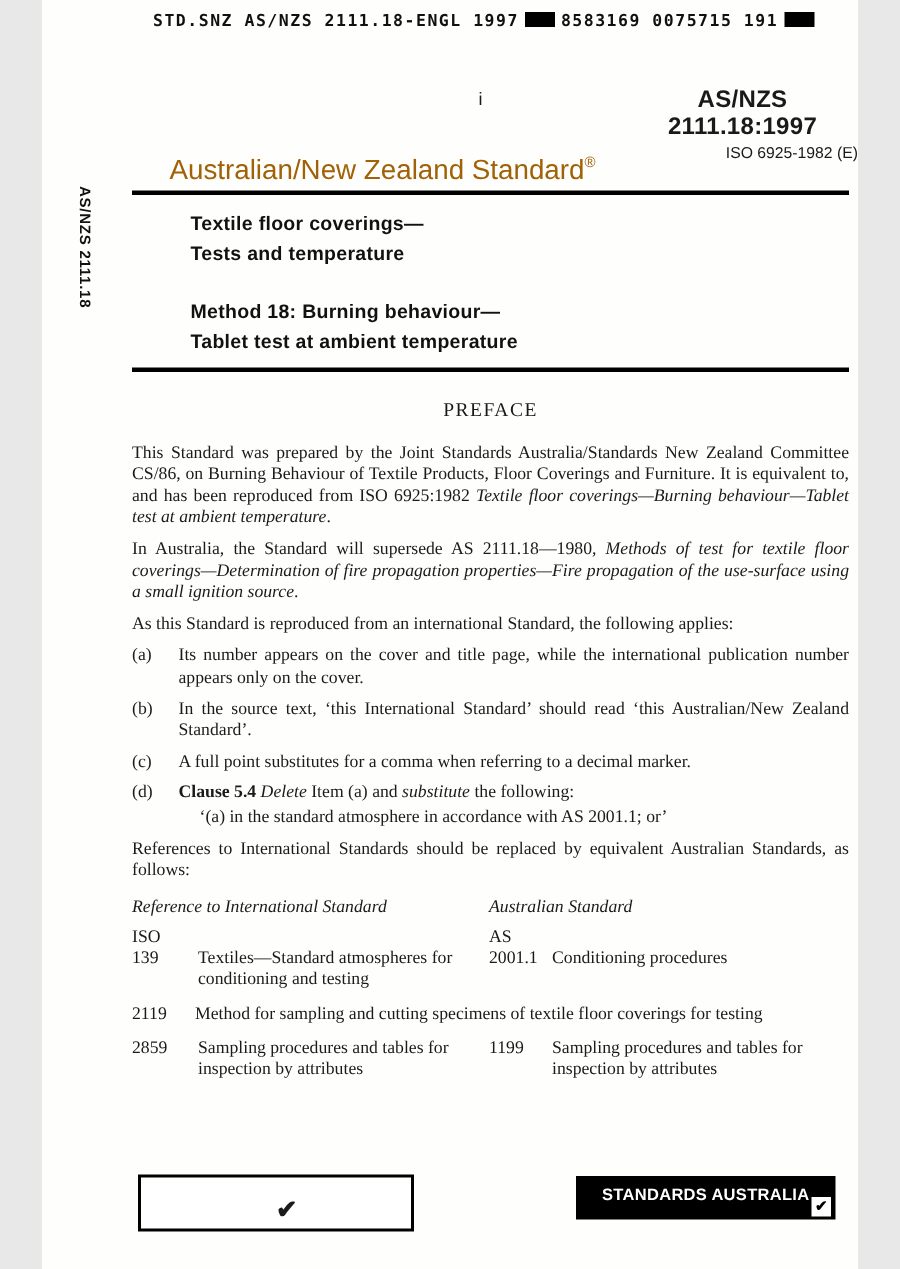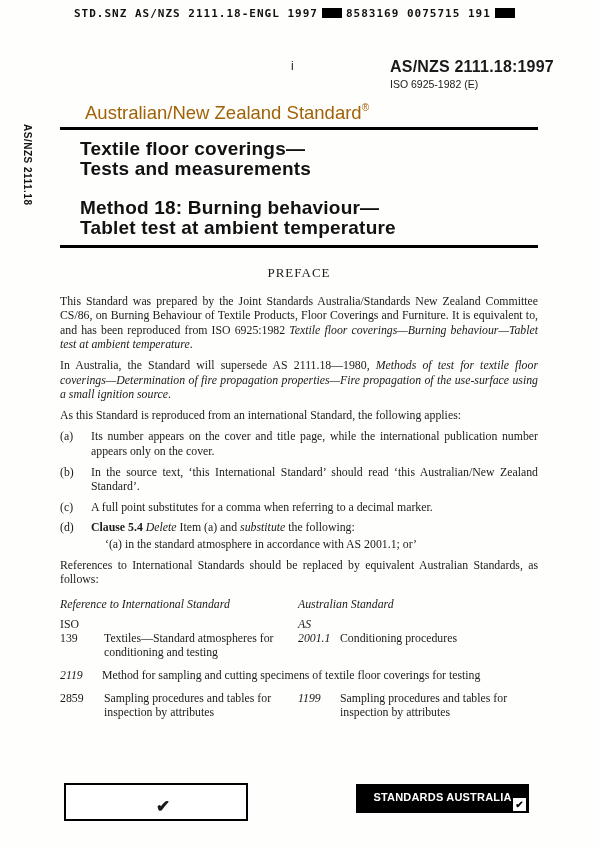--- a/index.html
+++ b/index.html
@@ -1,18 +1,18 @@
 <!DOCTYPE html>
 <html><head>
 <meta charset="utf-8">
 <style>
   html,body{margin:0;padding:0;background:#e8e8e8;}
   .page{
     position:relative;
-    width:600px;height:846px;
+    width:544px;height:846px;
     margin:0 auto;
     background:#fefefd;
     color:#1a1a1a;
     font-family:"Liberation Serif", serif;
     overflow:hidden;
   }
   
   .topline{
     position:absolute;left:74px;top:7px;
     font-family:"DejaVu Sans Mono", monospace;
@@ -24,35 +24,35 @@
   .sidelabel{
     position:absolute;left:22px;top:124px;
     writing-mode:vertical-rl;
     font-family:"Liberation Sans", sans-serif;
     font-weight:bold;font-size:10px;letter-spacing:0.5px;color:#111;
   }
   
   .pagenum{position:absolute;left:291px;top:59px;font-family:"Liberation Sans", sans-serif;font-size:12px;}
   .docids{position:absolute;left:390px;top:58px;font-family:"Liberation Sans", sans-serif;}
   .docids .num{font-size:16px;font-weight:bold;letter-spacing:0.2px;text-align:center;}
-  .docids .iso{font-size:10.5px;margin-top:2px;}
+  .docids .iso{font-size:10.5px;margin-top:2px;text-align:right;}
   
   .kicker{
     position:absolute;left:85px;top:102px;
     font-family:"Liberation Sans", sans-serif;
     font-size:18.5px;font-weight:400;color:#a16207;white-space:nowrap;
   }
   .kicker sup{font-size:10px;vertical-align:8px;}
   .rule{position:absolute;left:60px;width:478px;height:3px;background:#000;}
   .rule1{top:127px;}
   .rule2{top:245px;}
   .btitle{
-    position:absolute;left:80px;
-    font-family:"Liberation Sans", sans-serif;
-    font-weight:bold;font-size:19px;line-height:20px;color:#111;
+    position:absolute;left:99px;
+    font-family:"Liberation Sans", sans-serif;
+    font-weight:bold;font-size:13px;line-height:20px;color:#111;
     white-space:nowrap;letter-spacing:0.2px;
   }
   .btitle1{top:139px;}
   .btitle2{top:198px;}
   
   .content{
     position:absolute;left:60px;top:266px;width:478px;
     font-size:11.8px;line-height:14.6px;
   }
   .preface-h{
@@ -68,21 +68,21 @@
   .ital{font-style:italic;}
   .bld{font-weight:bold;}
   
   .ref-table{margin-top:10px;font-size:11.8px;line-height:14px;}
   .trow{display:flex;}
   .thead{margin-bottom:6px;}
   .tleft{width:238px;flex:none;display:flex;}
   .tright{flex:1;}
   .tright .subrow{display:flex;}
   .tnum{width:44px;flex:none;}
-  .tright .tnum{width:42px;font-style:italic;}
+  .tright .tnum{width:42px;}
   .tdesc{flex:1;padding-right:14px;}
   .mt{margin-top:9px;}
   
   .nz-logo{
     position:absolute;left:64px;top:783px;width:180px;height:34px;
     background:#fff;border:2px solid #000;
     font-family:"Liberation Sans", sans-serif;
     text-align:center;
   }
   .nz-logo .nztext{font-size:14.5px;font-weight:bold;letter-spacing:-0.3px;line-height:16px;margin-top:1px;white-space:nowrap;}
@@ -112,21 +112,21 @@
   <div class="pagenum">i</div>
   <div class="docids">
     <div class="num">AS/NZS 2111.18:1997</div>
     <div class="iso">ISO 6925-1982 (E)</div>
   </div>
 
   <div class="kicker"><span>Australian/New Zealand Standard</span><sup>®</sup></div>
   <div class="rule rule1"></div>
   <div class="btitle btitle1">
     <div>Textile floor coverings—</div>
-    <div>Tests and measurements</div>
+    <div>Tests and temperature</div>
   </div>
   <div class="btitle btitle2">
     <div>Method 18: Burning behaviour—</div>
     <div>Tablet test at ambient temperature</div>
   </div>
   <div class="rule rule2"></div>
 
   <div class="content">
     <h3 class="preface-h">PREFACE</h3>
 

